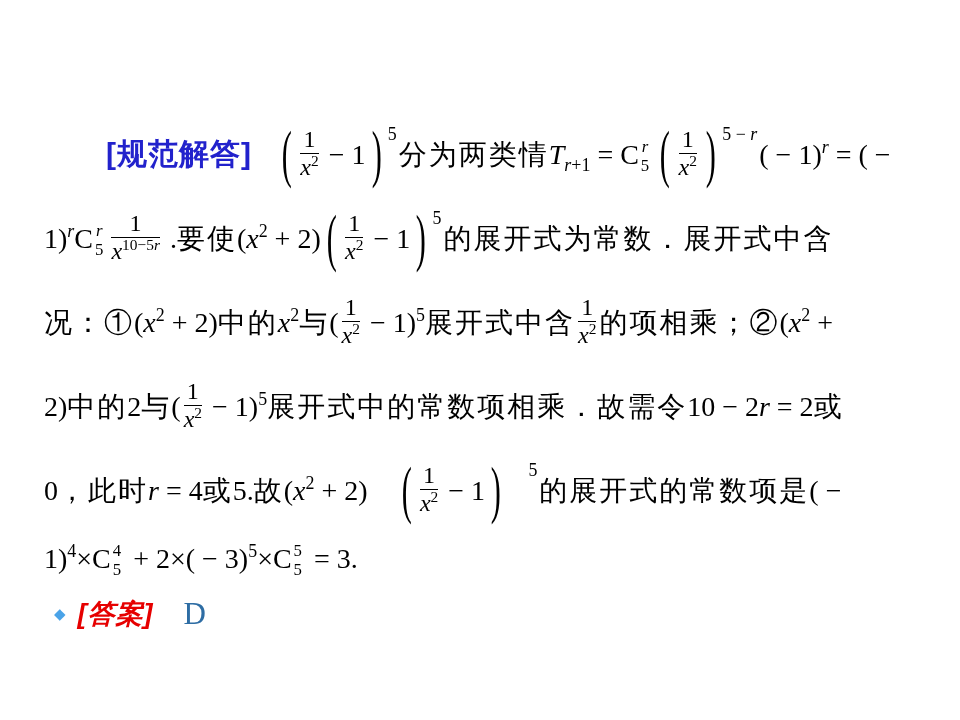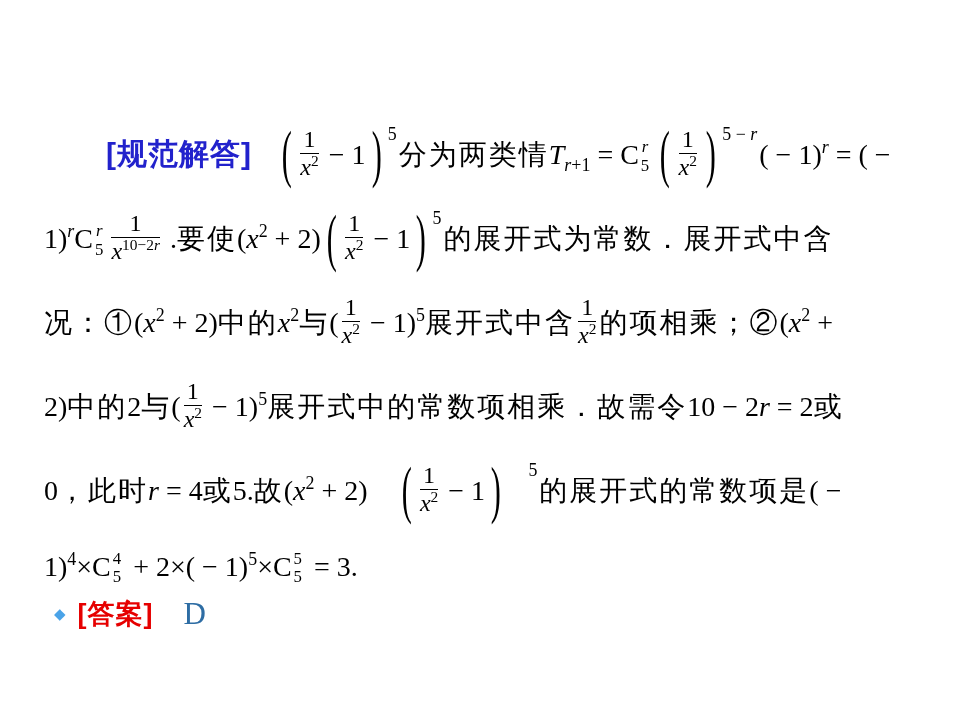--- a/index.html
+++ b/index.html
@@ -2,21 +2,21 @@
 <html><head>
 <meta charset="utf-8">
 <style>
   html,body{margin:0;padding:0;}
   body{
     width:960px;height:720px;background:#ffffff;overflow:hidden;
     font-family:"Liberation Serif","DejaVu Serif",serif;color:#000;
   }
   .slide{width:960px;height:512px;box-sizing:border-box;padding:116px 36px 0 44px;}
   .line{height:84px;display:flex;align-items:center;white-space:nowrap;font-size:28px;}
-  .line.short{height:52px;align-items:flex-end;}
+  .line.short{height:52px;}
   .line-content{white-space:nowrap;}
   .cn{letter-spacing:2px;}
   .rm{letter-spacing:0;}
   .it{font-style:italic;}
   .sup{font-size:0.64em;position:relative;top:-0.62em;letter-spacing:0;}
   .sub{font-size:0.64em;position:relative;top:0.35em;letter-spacing:0;margin-top:36px;}
   .hsup{font-size:0.64em;position:relative;top:-1.35em;margin:0 2px 0 1px;letter-spacing:0;}
   .bp{display:inline-block;transform:scale(1.08,2.25);transform-origin:50% 58%;margin:0 6px;vertical-align:-0.1em;}
   .frac{display:inline-flex;flex-direction:column;align-items:center;vertical-align:middle;
         font-size:0.86em;line-height:1.05;margin:0 3px;position:relative;top:-0.18em;}
@@ -51,21 +51,21 @@
           </span><span class="bp">)</span><span class="hsup"><span class="rm">5 − </span><span class="it">r</span></span><span class="rm">( − 1)</span><span class="sup"><span class="it">r</span></span><span class="rm"> = ( −</span></span>
     </span>
   </div>
 
   <div class="line">
     <span class="line-content"><span><span class="rm">1)</span><span class="sup"><span class="it">r</span></span><span class="rm">C</span><span class="cs">
             <span class="cs-sup"><span class="it">r</span></span>
             <span class="cs-sub"><span class="rm">5</span></span>
           </span><span class="frac">
             <span class="fnum"><span class="rm">1</span></span>
-            <span class="fden"><span class="it">x</span><span class="sup"><span class="rm">10−2</span><span class="it">r</span></span></span>
+            <span class="fden"><span class="it">x</span><span class="sup"><span class="rm">10−5</span><span class="it">r</span></span></span>
           </span><span class="rm"> .</span><span class="cn">要使</span><span class="rm">(</span><span class="it">x</span><span class="sup"><span class="rm">2</span></span><span class="rm"> + 2)</span><span class="bp">(</span><span class="frac">
             <span class="fnum"><span class="rm">1</span></span>
             <span class="fden"><span class="it">x</span><span class="sup"><span class="rm">2</span></span></span>
           </span><span class="rm"> − 1</span><span class="bp">)</span><span class="hsup"><span class="rm">5</span></span><span class="cn">的展开式为常数．展开式中含</span></span></span>
   </div>
 
   <div class="line">
     <span class="line-content"><span><span class="cn">况：①</span><span class="rm">(</span><span class="it">x</span><span class="sup"><span class="rm">2</span></span><span class="rm"> + 2)</span><span class="cn">中的</span><span class="it">x</span><span class="sup"><span class="rm">2</span></span><span class="cn">与</span><span class="rm">(</span><span class="frac">
             <span class="fnum"><span class="rm">1</span></span>
             <span class="fden"><span class="it">x</span><span class="sup"><span class="rm">2</span></span></span>
@@ -86,25 +86,25 @@
     <span class="line-content"><span><span class="rm">0</span><span class="cn">，此时</span><span class="it">r</span><span class="rm"> = 4</span><span class="cn">或</span><span class="rm">5.</span><span class="cn">故</span><span class="rm">(</span><span class="it">x</span><span class="sup"><span class="rm">2</span></span><span class="rm"> + 2)&nbsp;&nbsp;&nbsp;&nbsp;</span><span class="bp">(</span><span class="frac">
             <span class="fnum"><span class="rm">1</span></span>
             <span class="fden"><span class="it">x</span><span class="sup"><span class="rm">2</span></span></span>
           </span><span class="rm"> − 1</span><span class="bp">)</span><span class="rm">&nbsp;&nbsp;&nbsp;</span><span class="hsup"><span class="rm">5</span></span><span class="cn">的展开式的常数项是</span><span class="rm">( −</span></span></span>
   </div>
 
   <div class="line short">
     <span class="line-content"><span><span class="rm">1)</span><span class="sup"><span class="rm">4</span></span><span class="rm">×C</span><span class="cs">
             <span class="cs-sup"><span class="rm">4</span></span>
             <span class="cs-sub"><span class="rm">5</span></span>
-          </span><span class="rm"> + 2×( − 1)</span><span class="sup"><span class="rm">5</span></span><span class="rm">×C</span><span class="cs">
+          </span><span class="rm"> + 2×( − 3)</span><span class="sup"><span class="rm">5</span></span><span class="rm">×C</span><span class="cs">
             <span class="cs-sup"><span class="rm">5</span></span>
             <span class="cs-sub"><span class="rm">5</span></span>
           </span><span class="rm"> = 3.</span></span></span>
   </div>
 
   <div class="answer-line">
     <span class="bullet" style="color: rgb(74, 163, 232);">◆</span>
-    <span class="ans-label" style="color: rgb(230, 0, 0);">[答案]</span>
+    <span class="ans-label" style="color: rgb(230, 0, 0); font-style: italic;">[答案]</span>
     <span class="ans-value" style="color: rgb(46, 109, 164);">D</span>
   </div>
 
 </div>
 
 </body></html>

